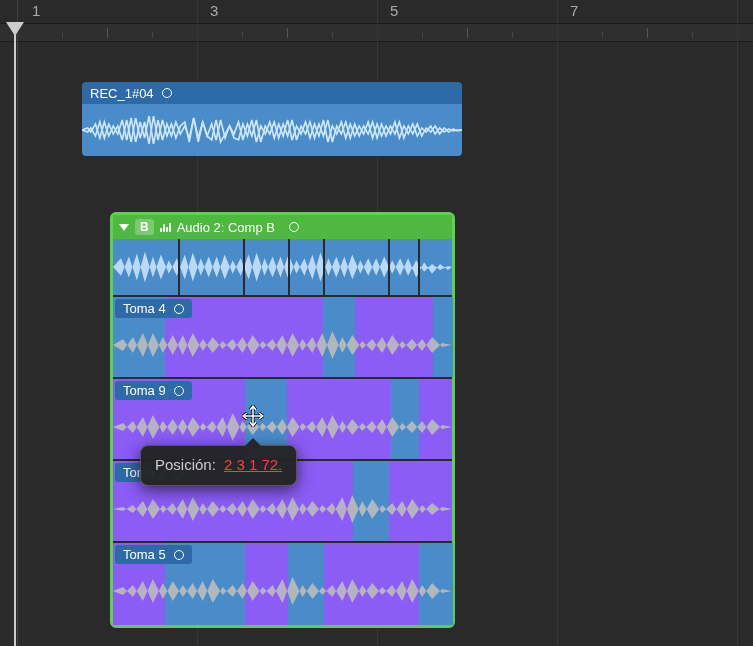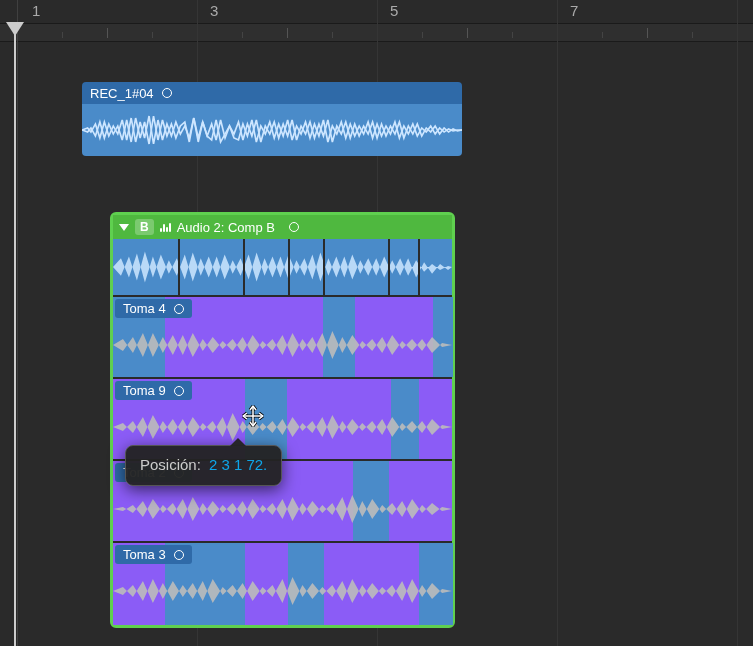--- a/index.html
+++ b/index.html
@@ -192,21 +192,21 @@
   }
   .cursor-cross {
     position: absolute;
     left: 241px;
     top: 404px;
     z-index: 100;
     pointer-events: none;
   }
   .tooltip {
     position: absolute;
-    left: 125px;
+    left: 140px;
     top: 445px;
     background: rgba(35,35,35,0.96);
     border: 1px solid #555;
     border-radius: 8px;
     padding: 8px 14px;
     z-index: 200;
     box-shadow: 0 4px 16px rgba(0,0,0,0.6);
     font-size: 15px;
   }
   .tooltip::before {
@@ -219,21 +219,21 @@
     border-left: 8px solid transparent;
     border-right: 8px solid transparent;
     border-bottom: 8px solid rgba(35,35,35,0.96);
   }
   .tooltip-row {
     display: flex;
     gap: 8px;
     line-height: 1.5;
   }
   .tooltip-label { color: #ccc; }
-  .tooltip-value { color: #0ea5e9; font-variant-numeric: tabular-nums; }
+  .tooltip-value { color: #ef4444; font-variant-numeric: tabular-nums; text-decoration: underline; }
   svg.wave { width: 100%; height: 100%; display: block; }
 </style>
 </head>
 <body>
 
 <div class="ruler">
   <span class="ruler-num" style="left:32px">1</span>
   <span class="ruler-num" style="left:210px">3</span>
   <span class="ruler-num" style="left:390px">5</span>
   <span class="ruler-num" style="left:570px">7</span>
@@ -351,21 +351,21 @@
           <path d="M0 24 L10 26 L20 20 L30 32 L40 14 L50 28 L60 18 L70 34 L80 12 L90 30 L100 16 L110 28 L120 18 L130 32 L140 14 L150 28 L160 18 L170 34 L180 12 L190 30 L200 16 L210 28 L220 18 L230 36 L240 10 L250 32 L260 14 L270 28 L280 18 L290 32 L300 14 L310 28 L320 18 L330 26 L340 24" fill="#bbb" fill-opacity="0.9"></path>
         </svg>
       </div>
     </div>
 
     <div class="take-lane" style="border-bottom:none">
       <div class="take-sel" style="left:52px;width:80px"></div>
       <div class="take-sel" style="left:175px;width:36px"></div>
       <div class="take-sel" style="left:306px;width:34px"></div>
       <div class="take-label">
-        <span>Toma 3</span>
+        <span>Toma 5</span>
         <span class="loop-icon"></span>
       </div>
       <div class="take-wave">
         <svg class="wave" viewBox="0 0 340 48" preserveAspectRatio="none">
           <path d="M0 24 L10 20 L20 30 L30 14 L40 36 L50 16 L60 34 L70 18 L80 32 L90 14 L100 36 L110 20 L120 30 L130 16 L140 34 L150 20 L160 30 L170 12 L180 38 L190 18 L200 32 L210 20 L220 30 L230 14 L240 36 L250 18 L260 32 L270 20 L280 30 L290 14 L300 36 L310 18 L320 32 L330 22 L340 24" fill="#bbb" fill-opacity="0.9"></path>
           <path d="M0 24 L10 28 L20 18 L30 34 L40 12 L50 32 L60 14 L70 30 L80 16 L90 34 L100 12 L110 28 L120 18 L130 32 L140 14 L150 28 L160 18 L170 36 L180 10 L190 30 L200 16 L210 28 L220 18 L230 34 L240 12 L250 30 L260 16 L270 28 L280 18 L290 34 L300 12 L310 30 L320 16 L330 26 L340 24" fill="#bbb" fill-opacity="0.9"></path>
         </svg>
       </div>
     </div>
 

